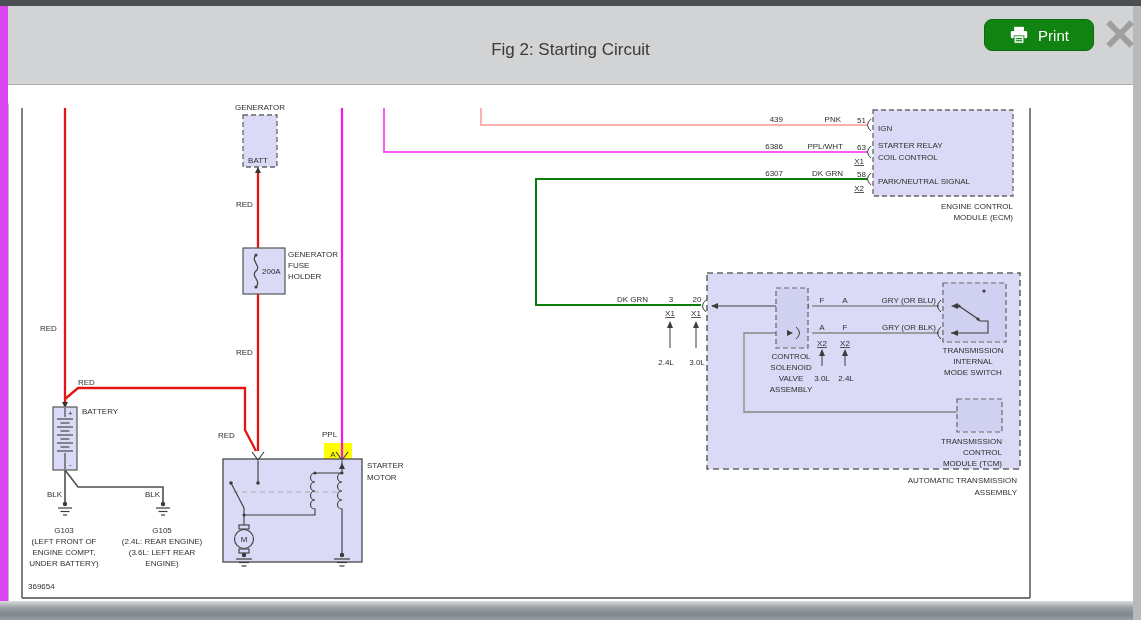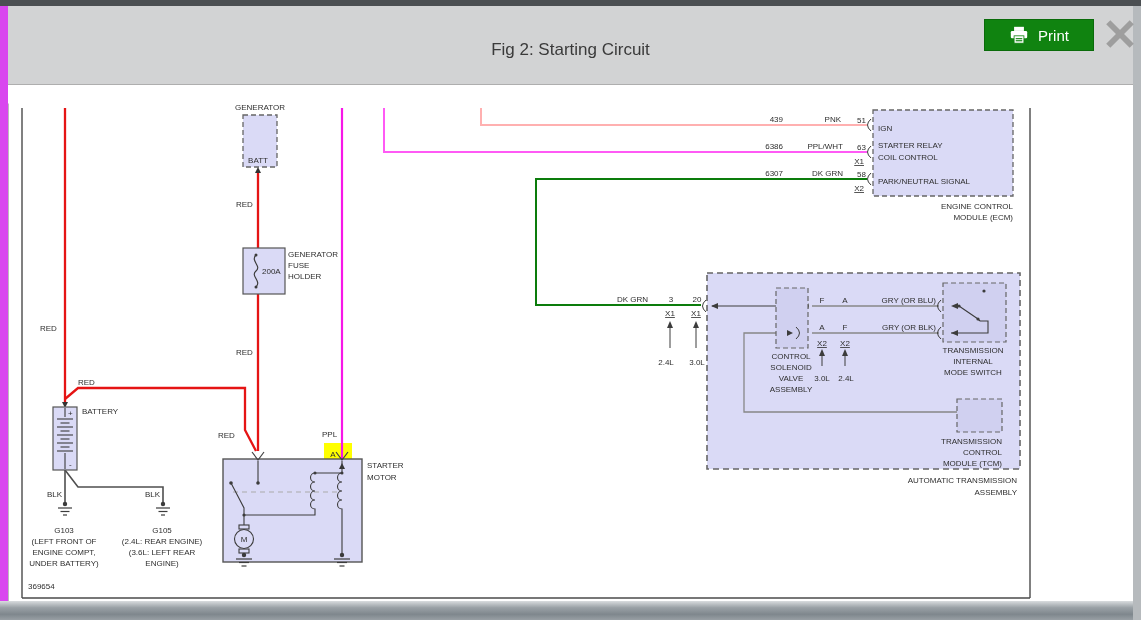--- a/index.html
+++ b/index.html
@@ -1,20 +1,20 @@
 <!DOCTYPE html>
 <html><head>
 <meta charset="utf-8">
 <style>
   html,body{margin:0;padding:0;background:#fff;font-family:"Liberation Sans",sans-serif;}
   #win{position:relative;width:1141px;height:620px;overflow:hidden;background:#d946ef;}
   #topstrip{position:absolute;left:0;top:0;width:1141px;height:6px;background:#4b4f52;z-index:6;}
   #titlebar{position:absolute;left:8px;top:6px;width:1125px;height:78px;background:#d2d3d4;border-bottom:1px solid #aeaeae;z-index:5;}
   #title{position:absolute;left:0;right:0;top:34px;text-align:center;font-size:17px;color:#3a3a3a;}
-  #printbtn{position:absolute;left:976px;top:13px;width:108px;height:30px;background:#108310;border:1px solid #0a6b0a;border-radius:0;display:flex;align-items:center;justify-content:center;gap:9px;color:#ffffff;font-size:15px;cursor:pointer;}
+  #printbtn{position:absolute;left:976px;top:13px;width:108px;height:30px;background:#108310;border:1px solid #0a6b0a;border-radius:8px;display:flex;align-items:center;justify-content:center;gap:9px;color:#ffffff;font-size:15px;cursor:pointer;}
   #closex{position:absolute;left:1096px;top:11px;width:32px;height:34px;cursor:pointer;}
   #content{position:absolute;left:8px;top:84px;width:1125px;height:517px;background:#ffffff;border-left:1px solid #bcbcbc;z-index:1;}
   #rightstrip{position:absolute;left:1133px;top:6px;width:8px;height:614px;background:#b6babd;z-index:4;}
   #bottomband{position:absolute;left:0;top:601px;width:1141px;height:19px;z-index:3;
      background:linear-gradient(180deg,#d9dcde 0%,#9aa1a6 35%,#7f878d 70%,#989fa4 100%);}
   svg.diagram{position:absolute;left:0;top:0;z-index:2;}
   svg.diagram text{font-family:"Liberation Sans",sans-serif;font-size:8px;fill:#2e2e2e;}
   .und{text-decoration:underline;}
 </style>
 </head>

